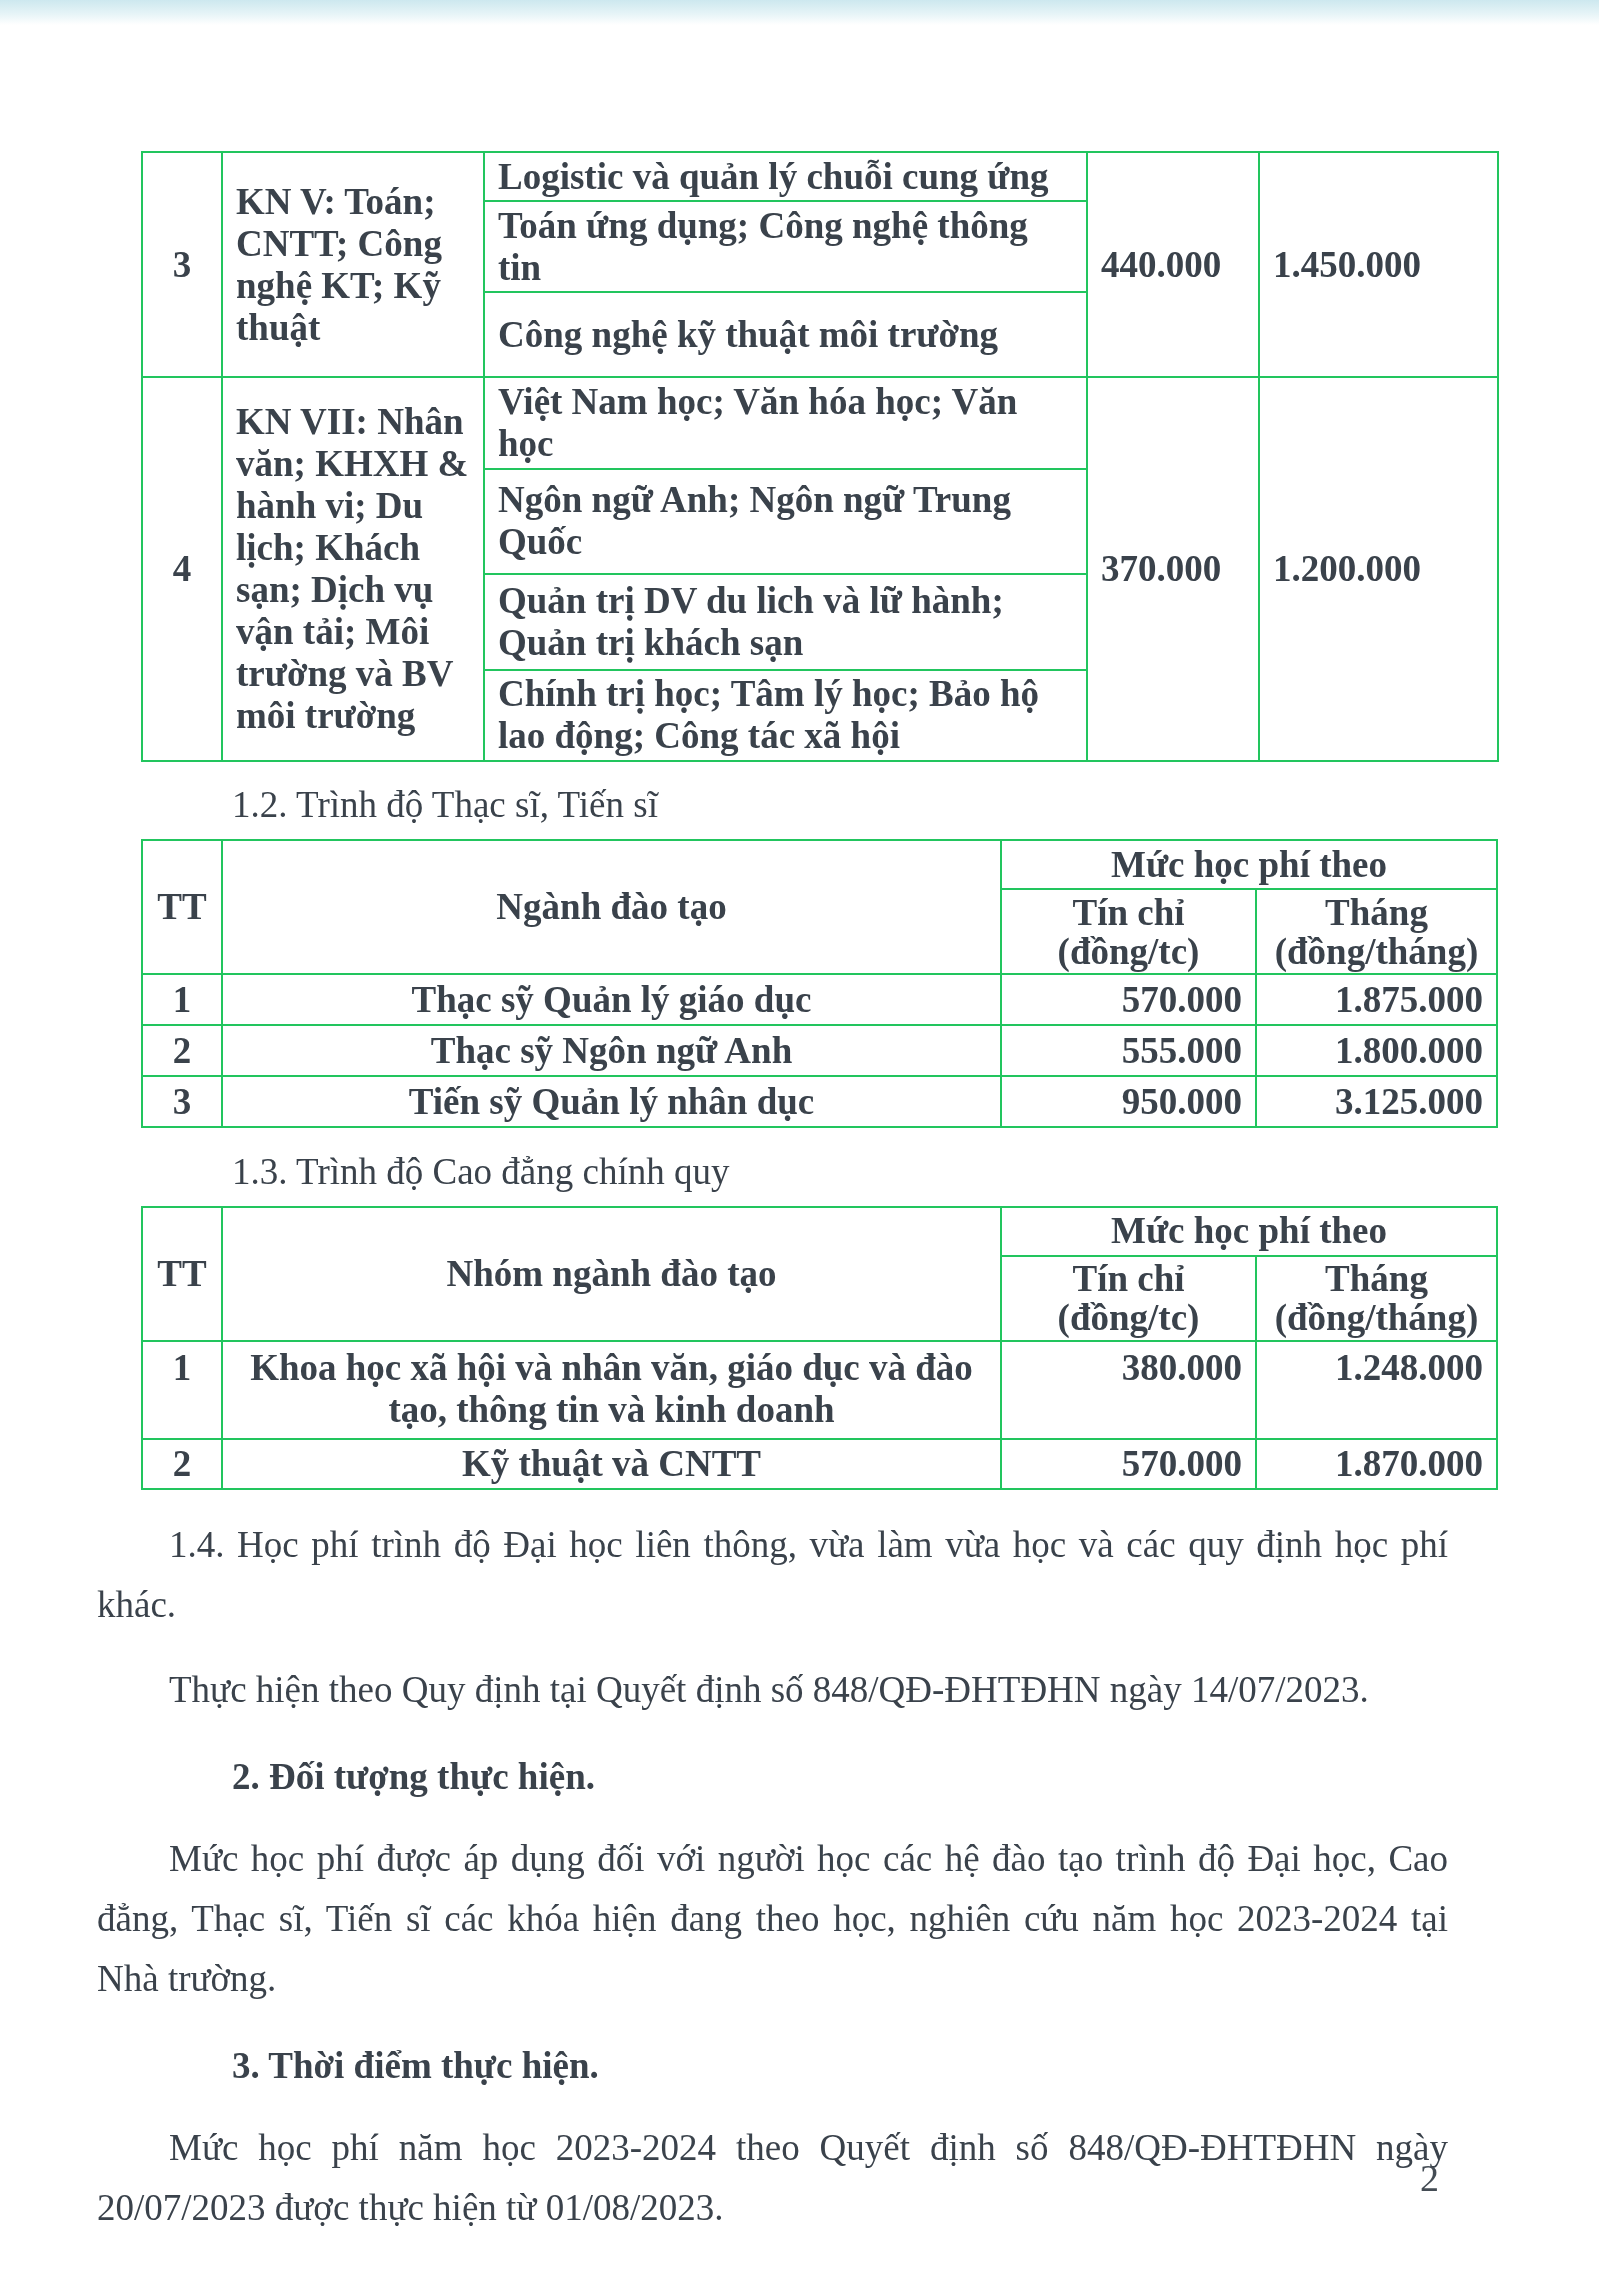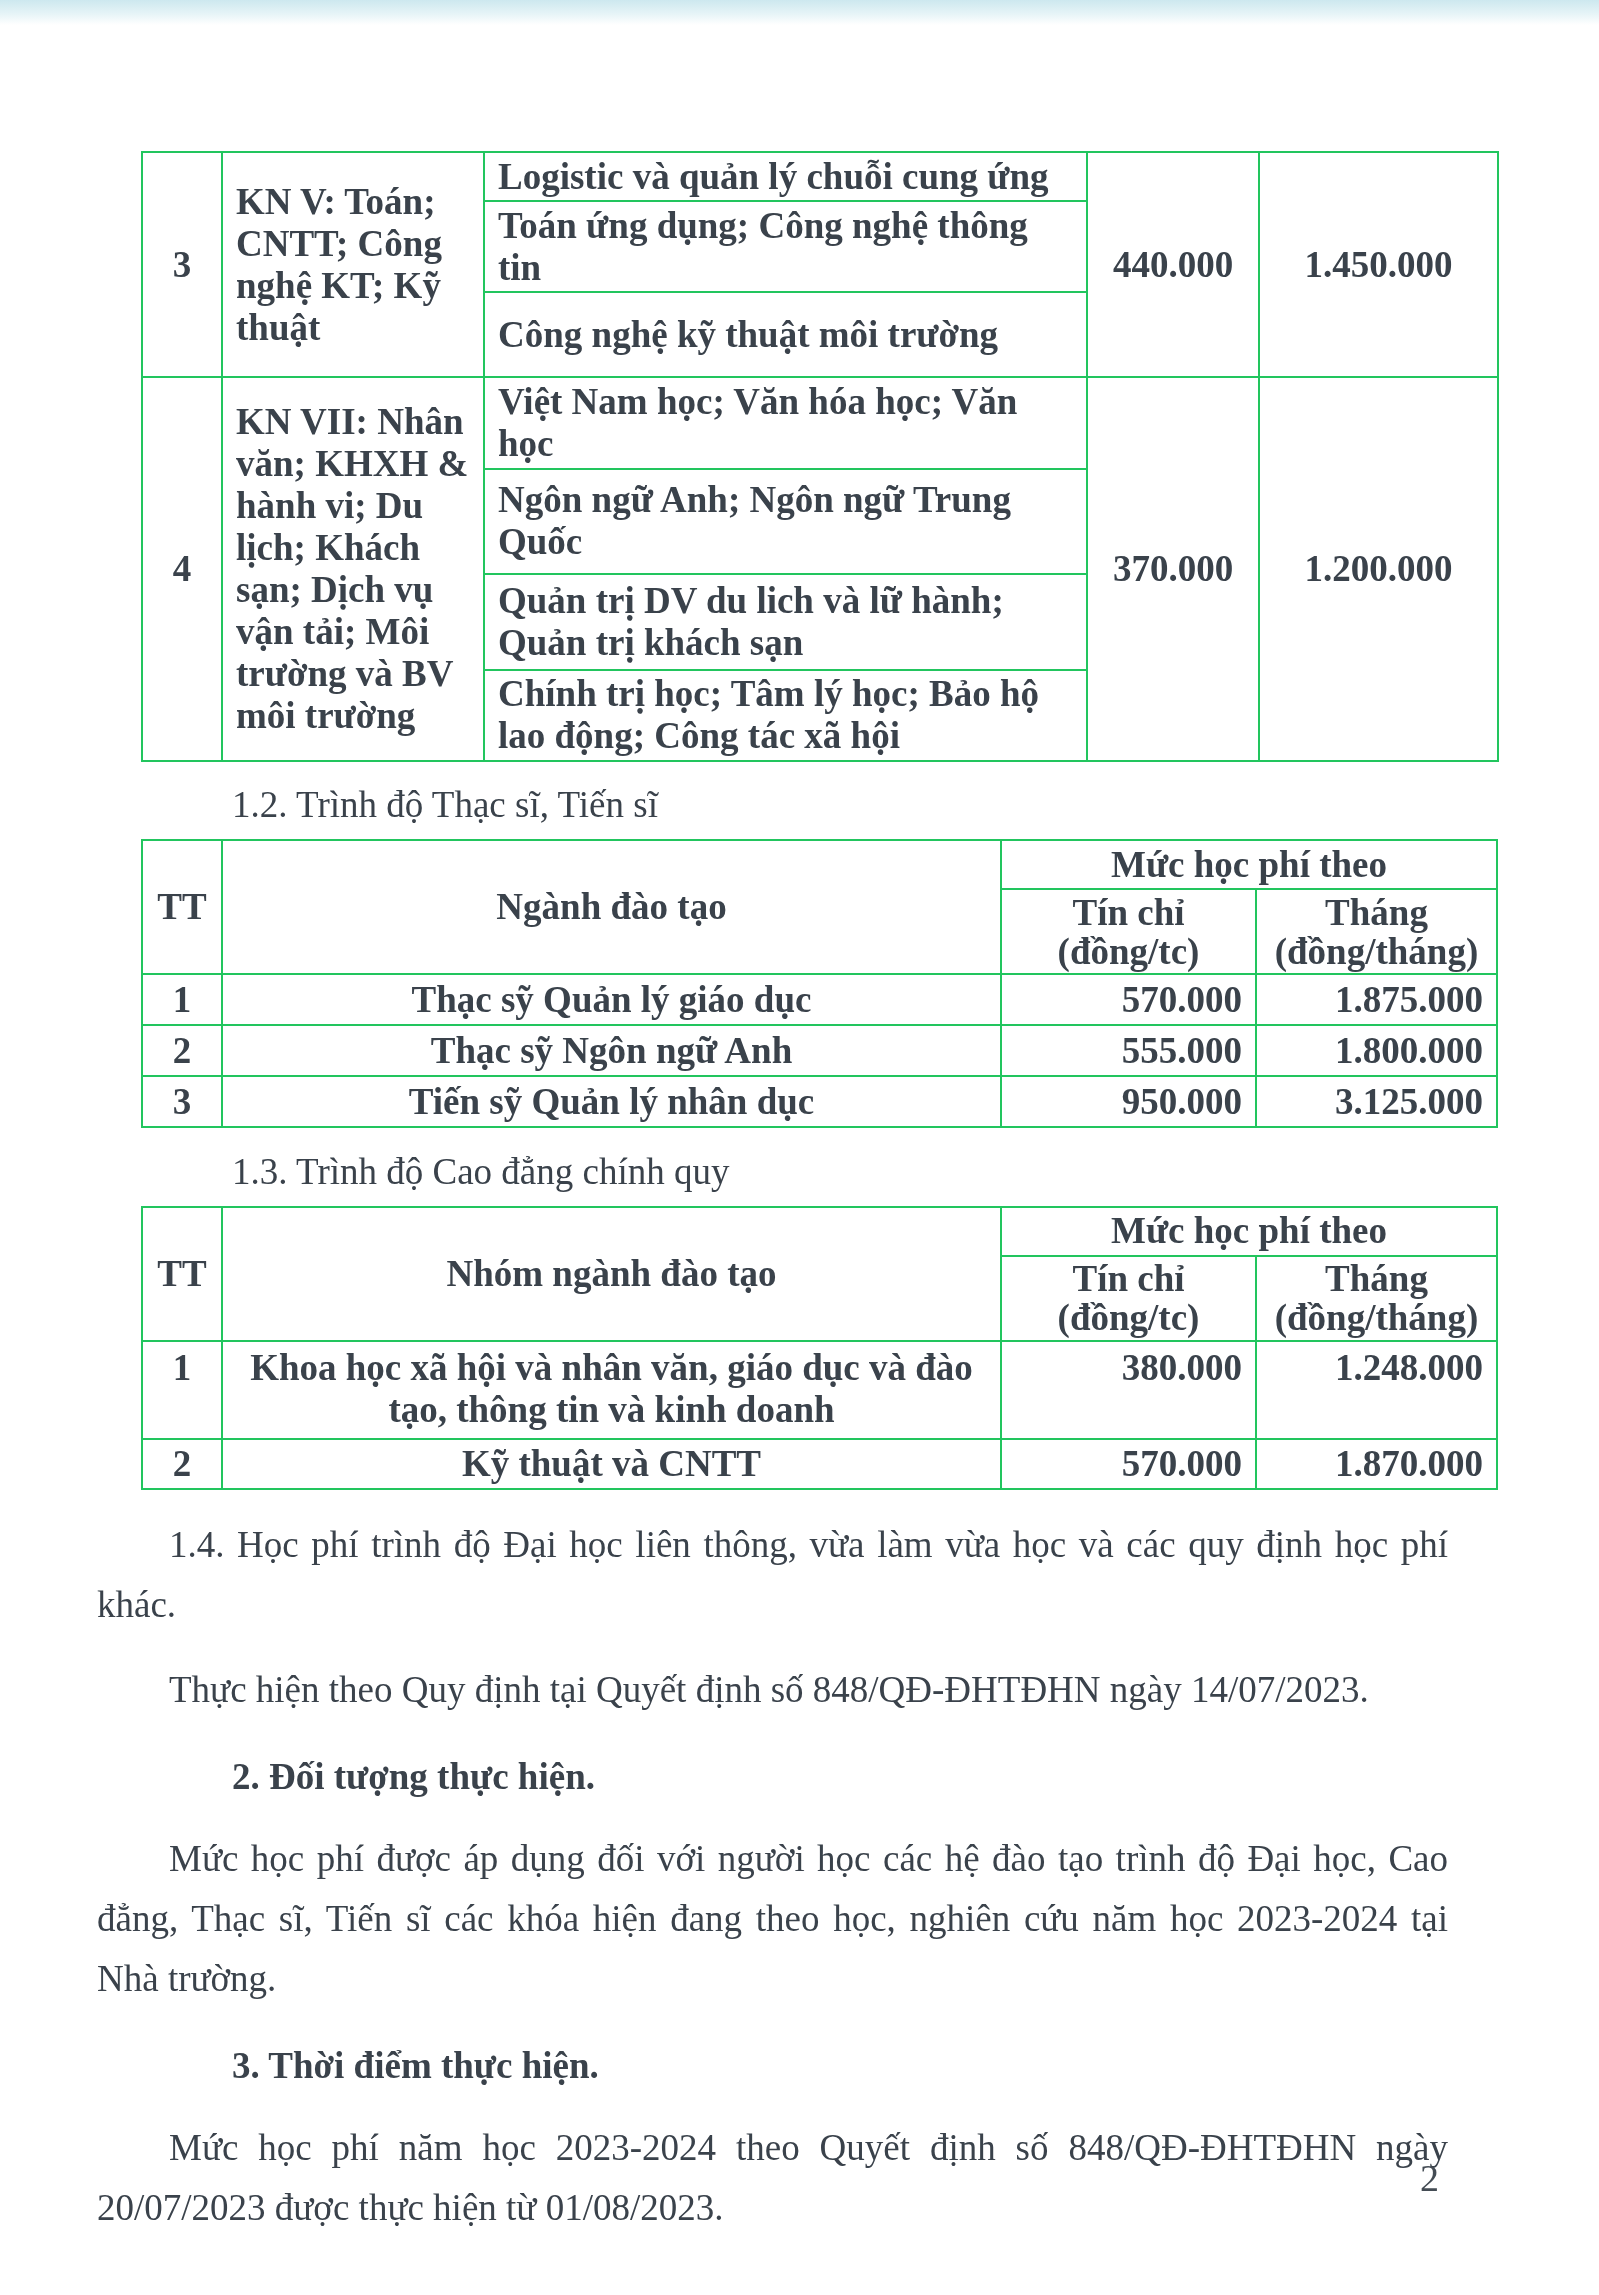--- a/index.html
+++ b/index.html
@@ -30,21 +30,21 @@
     padding:2.6px 13px;
     line-height:42px;
     vertical-align:middle;
     font-weight:bold;
     overflow:hidden;
   }
   table.tbl1{margin-top:126px;}
   .c-tt{text-align:center;padding:2.6px 3.9px;}
   .c-group{text-align:left;}
   .c-major{text-align:left;}
-  .c-fee{text-align:center;padding:2.6px 6.5px;}
+  .c-fee{text-align:left;padding:2.6px 6.5px;}
   
   table.tbl2, table.tbl3{margin-top:6.5px;}
   th.h-group{line-height:38px;height:42px;padding:1.3px 6.5px;}
   th.h-sub2{text-align:center;padding:3.9px 5.2px;height:77px;}
   th.h-sub2 .l{display:block;line-height:39px;text-align:center;}
   td.d-tt{text-align:center;}
   td.d-prog{text-align:center;padding-left:18.3px;}
   td.d-fee{text-align:right;padding-right:46px;}
   tr.vtop td{vertical-align:top;padding-top:5.2px;}
   

